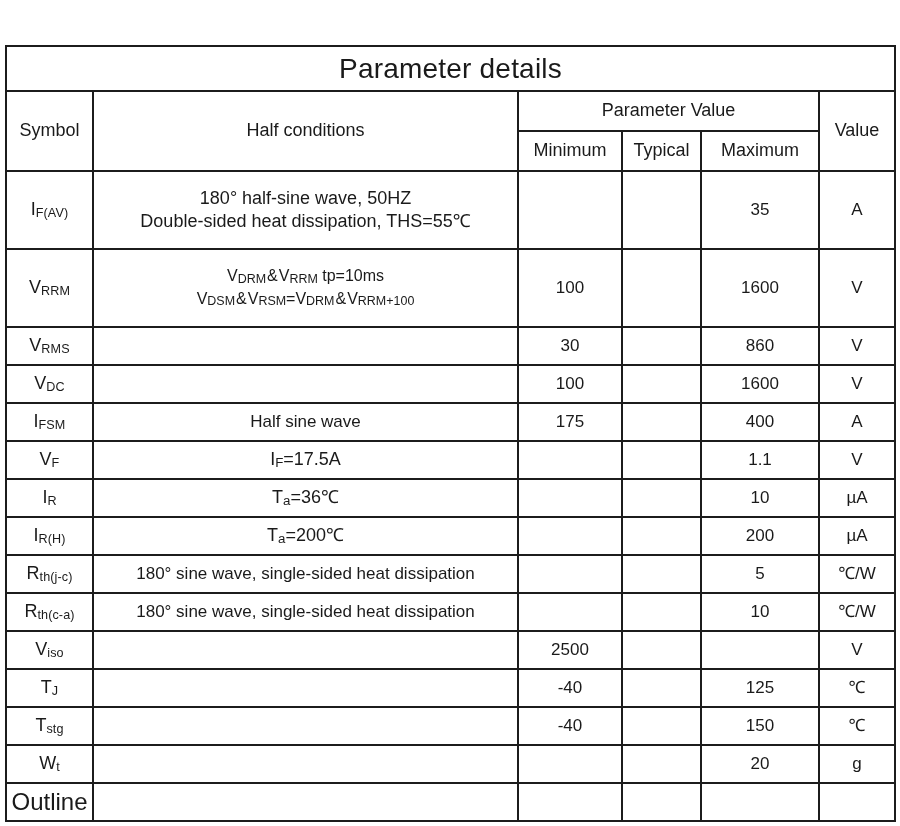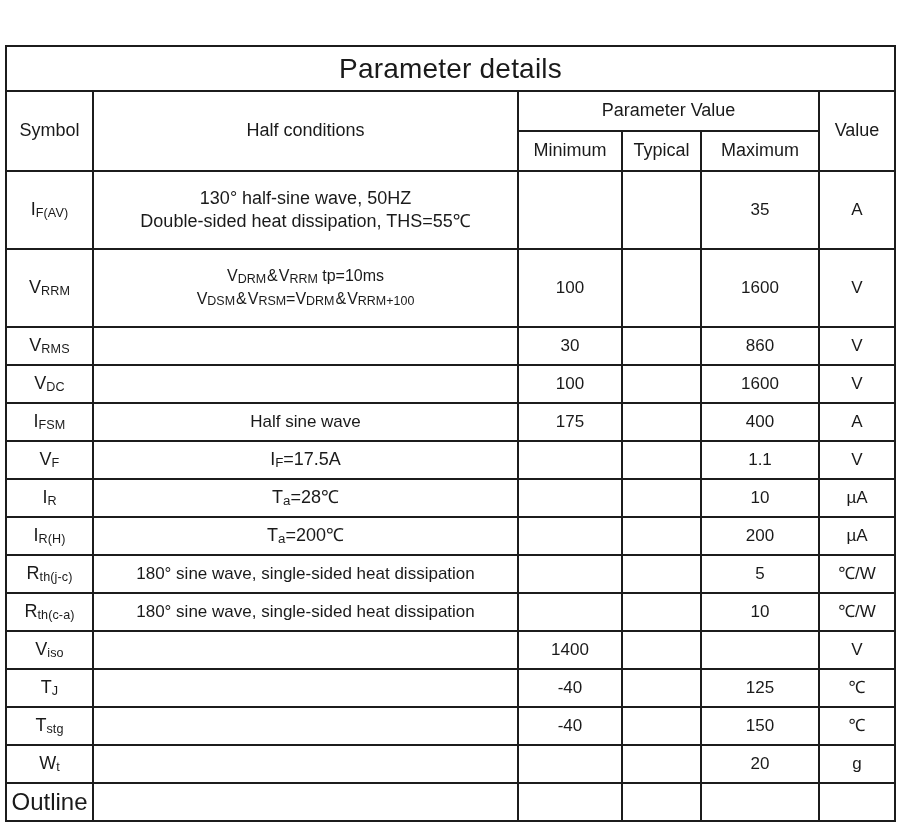--- a/index.html
+++ b/index.html
@@ -155,21 +155,21 @@
           <td class="hdr hdr-sub">Minimum</td>
           <td class="hdr hdr-sub">Typical</td>
           <td class="hdr hdr-sub">Maximum</td>
         </tr>
 
         <tr class="r-tall">
           <td>
             <span class="sym"><span>I</span><sub>F(AV)</sub></span>
           </td>
           <td>
-            <div class="cond"><span>130° half-sine wave, 50HZ</span></div>
+            <div class="cond"><span>180° half-sine wave, 50HZ</span></div>
             <div class="cond"><span>Double-sided heat dissipation, THS=55℃</span></div>
           </td>
           <td class="val"></td>
           <td class="val"></td>
           <td class="val">35</td>
           <td class="unit">A</td>
         </tr>
 
         <tr class="r-tall">
           <td>
@@ -229,21 +229,21 @@
           <td class="val"></td>
           <td class="val">1.1</td>
           <td class="unit">V</td>
         </tr>
 
         <tr class="r-std">
           <td>
             <span class="sym"><span>I</span><sub>R</sub></span>
           </td>
           <td>
-            <span class="cond"><span>T</span><sub>a</sub><span>=28℃</span></span>
+            <span class="cond"><span>T</span><sub>a</sub><span>=36℃</span></span>
           </td>
           <td class="val"></td>
           <td class="val"></td>
           <td class="val">10</td>
           <td class="unit">µA</td>
         </tr>
 
         <tr class="r-std">
           <td>
             <span class="sym"><span>I</span><sub>R(H)</sub></span>
@@ -277,21 +277,21 @@
           <td class="val"></td>
           <td class="val">10</td>
           <td class="unit">℃/W</td>
         </tr>
 
         <tr class="r-std">
           <td>
             <span class="sym"><span>V</span><sub>iso</sub></span>
           </td>
           <td class="cond"></td>
-          <td class="val">1400</td>
+          <td class="val">2500</td>
           <td class="val"></td>
           <td class="val"></td>
           <td class="unit">V</td>
         </tr>
 
         <tr class="r-std">
           <td>
             <span class="sym"><span>T</span><sub>J</sub></span>
           </td>
           <td class="cond"></td>

